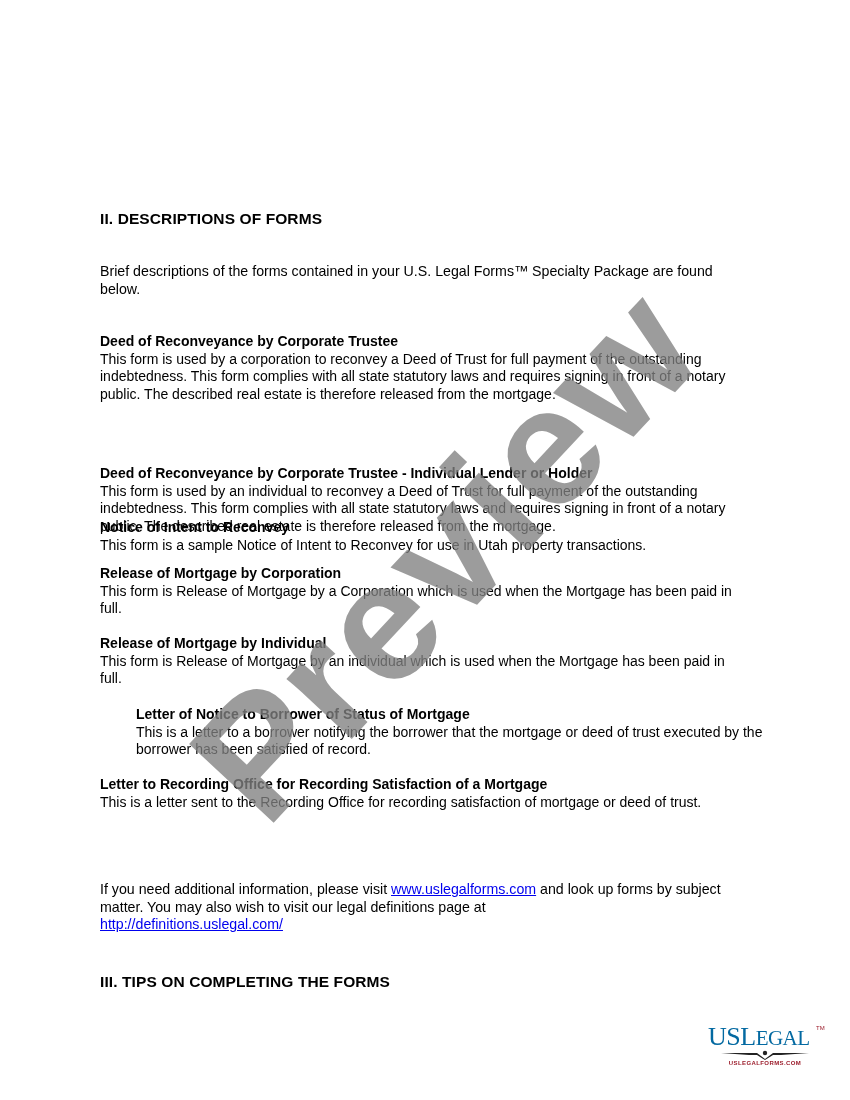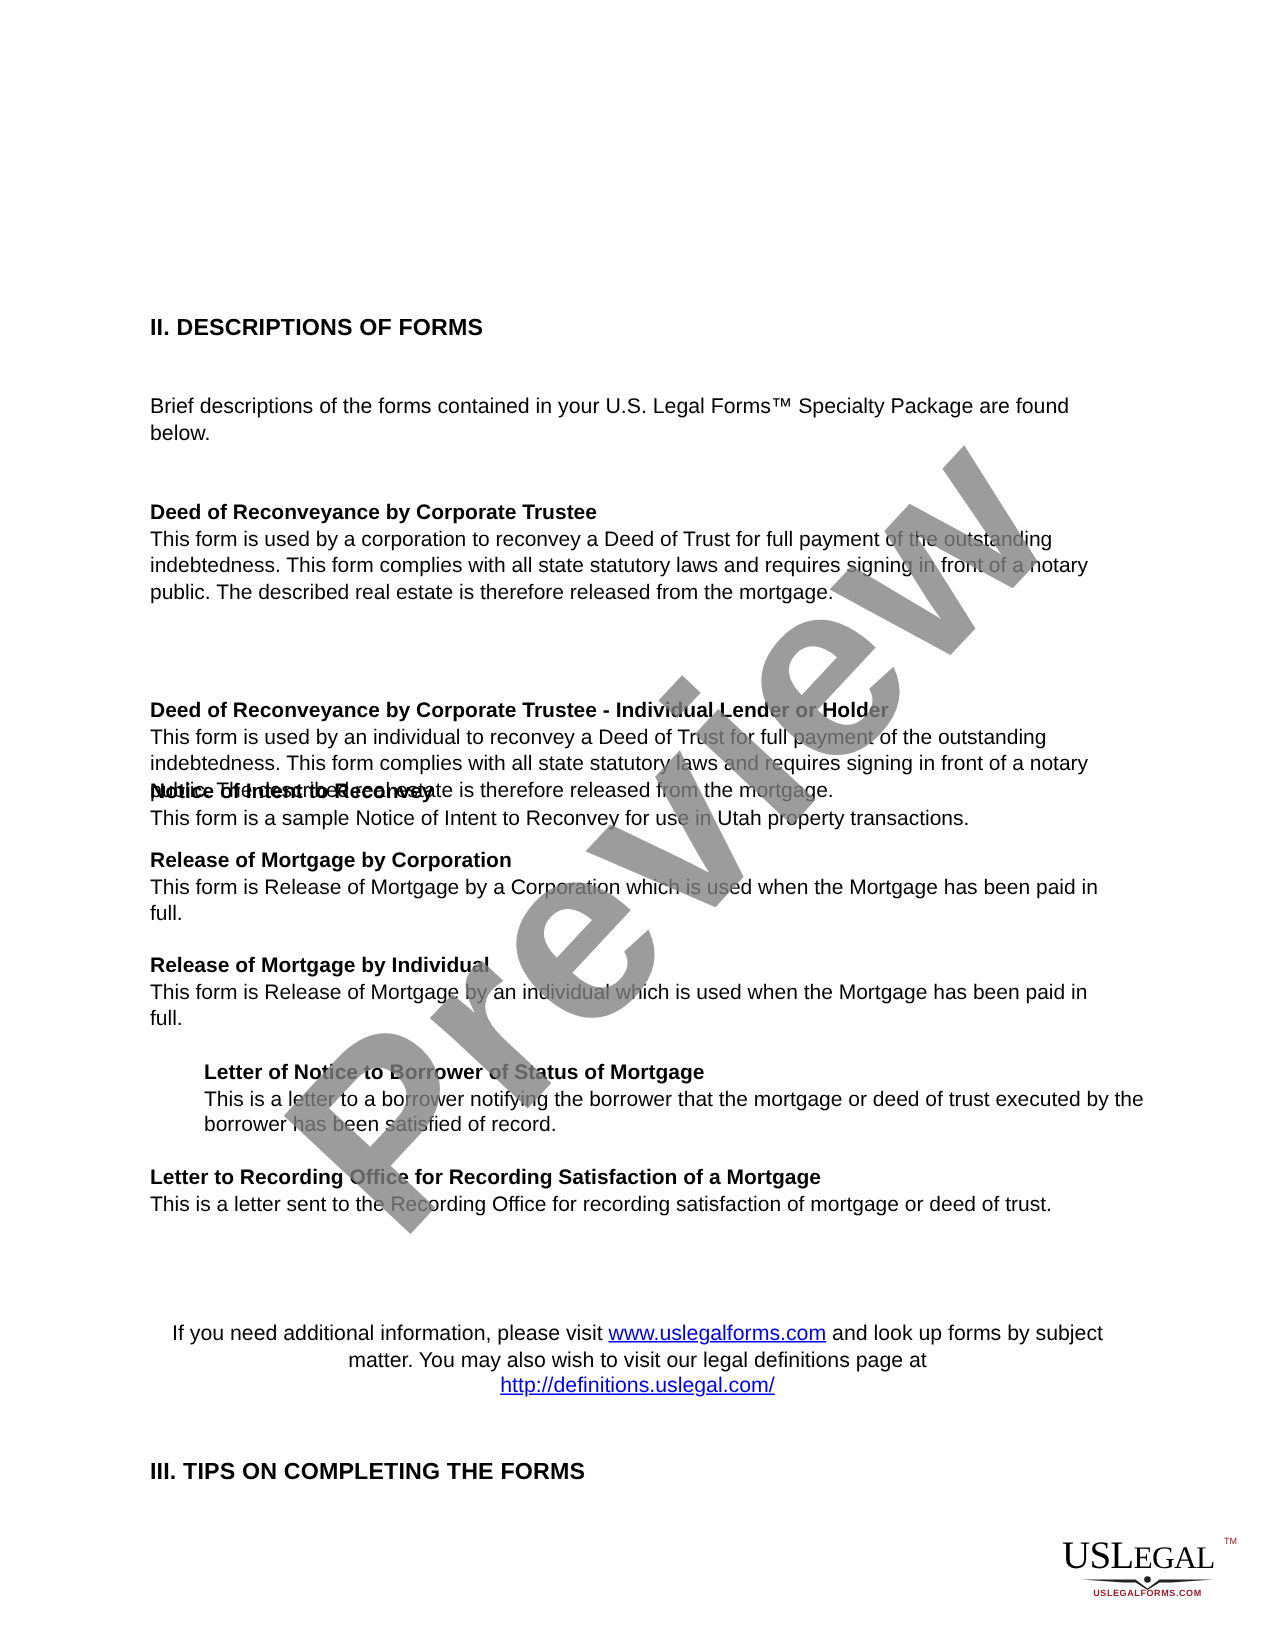--- a/index.html
+++ b/index.html
@@ -11,21 +11,21 @@
   .entry { position: absolute; left: 100px; width: 650px; font-size: 14px; line-height: 17.6px; }
   .entry .title { font-weight: bold; display: block; }
   .entry .desc { display: block; }
   a.link { color: #0000ee; text-decoration: underline; }
   .watermark { position: absolute; left: 50px; top: 470px; width: 790px; text-align: center;
                font-family: "Liberation Sans", sans-serif; font-weight: bold; font-size: 168px;
                color: rgba(128,128,128,0.78); transform: rotate(-47deg); transform-origin: 50% 50%;
                letter-spacing: 2px; pointer-events: none; line-height: 1; }
   .logo { position: absolute; left: 705px; top: 1024px; width: 120px; height: 46px; }
   .logo .brand { position: absolute; left: 3px; top: 0; font-family: "Liberation Serif", serif;
-                 font-size: 26px; color: #000000; letter-spacing: -0.5px; line-height: 1; }
+                 font-size: 26px; color: #0369a1; letter-spacing: -0.5px; line-height: 1; }
   .logo .brand .small { font-size: 21px; }
   .logo .tm { position: absolute; left: 111px; top: 1px; font-size: 6px; color: #9b1b2a; }
   .logo .wings { position: absolute; left: 16px; top: 26px; }
   .logo .site { position: absolute; left: 0; top: 36px; width: 120px; text-align: center;
                 font-size: 6px; font-weight: bold; color: #9b1b2a; letter-spacing: 0.4px; }
 </style>
 </head>
 <body>
 
 <div class="page">
@@ -62,21 +62,21 @@
   <div class="entry" style="top:706px;margin-left:36px;">
     <span class="title">Letter of Notice to Borrower of Status of Mortgage</span>
     <span class="desc">This is a letter to a borrower notifying the borrower that the mortgage or deed of trust executed by the borrower has been satisfied of record.</span>
   </div>
 
   <div class="entry" style="top:776px;">
     <span class="title">Letter to Recording Office for Recording Satisfaction of a Mortgage</span>
     <span class="desc">This is a letter sent to the Recording Office for recording satisfaction of mortgage or deed of trust.</span>
   </div>
 
-  <div class="p" style="top:881px;text-align:center;">
+  <div class="p" style="top:881px;">
     <span>If you need additional information, please visit </span><a class="link">www.uslegalforms.com</a><span> and look up forms by subject matter.  You may also wish to visit our legal definitions page at </span><br><a class="link">http://definitions.uslegal.com/</a>
   </div>
 
   <div class="h" style="top:973px;">III.  TIPS ON COMPLETING THE FORMS</div>
 
   <div class="watermark">Preview</div>
 
   <div class="logo">
     <div class="brand"><span>USL</span><span class="small">EGAL</span></div>
     <span class="tm">TM</span>

